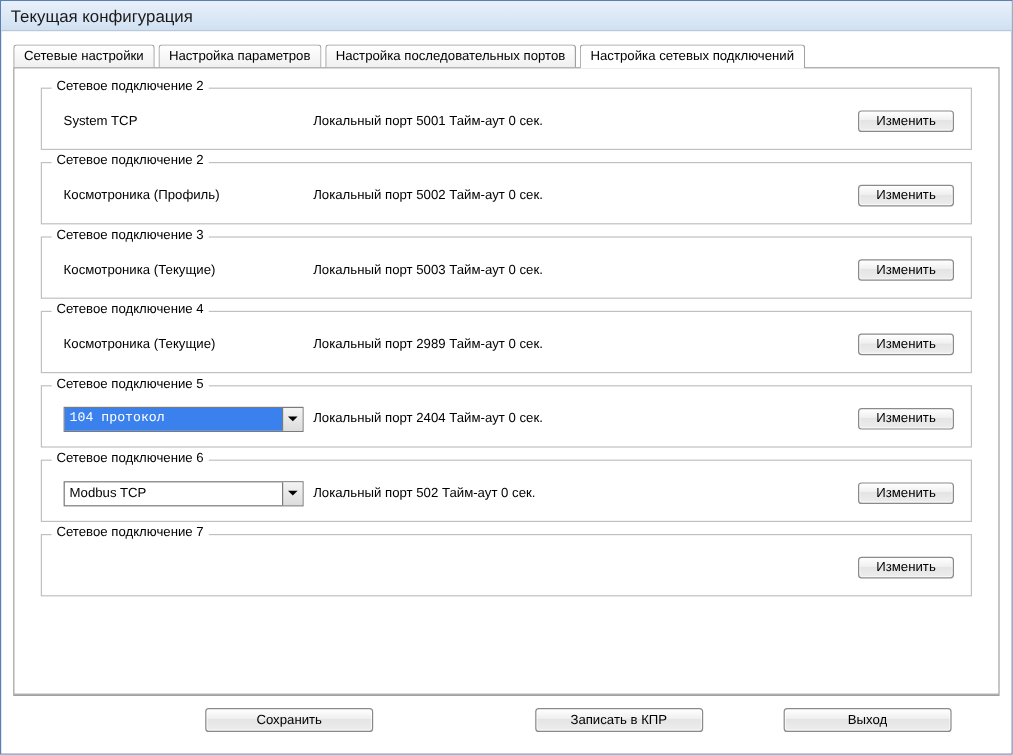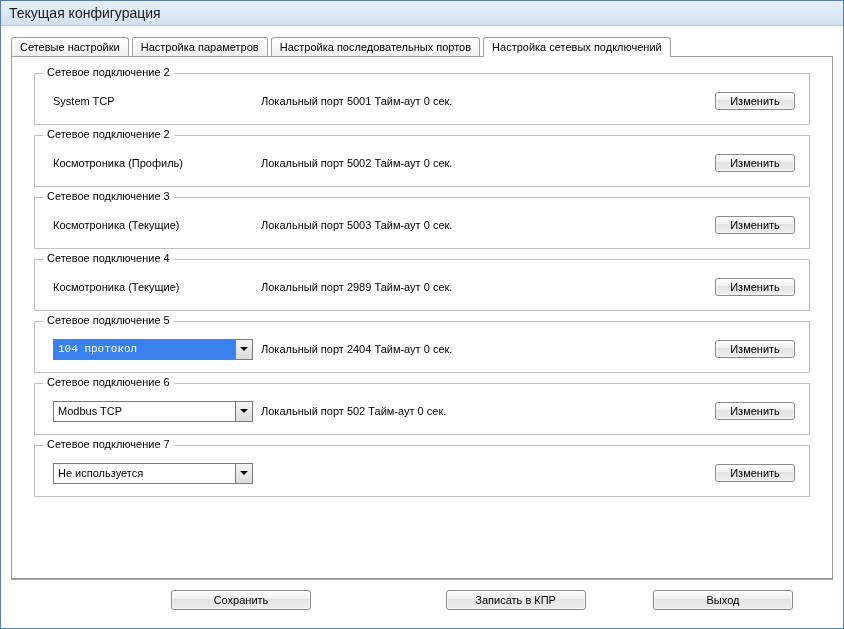--- a/index.html
+++ b/index.html
@@ -262,26 +262,20 @@
           <div class="col-mid">Локальный порт 502 Тайм-аут 0 сек.</div>
           <div class="col-right">
             <button class="btn">Изменить</button>
           </div>
         </div>
       </fieldset>
 
       <fieldset class="group">
         <div class="group-title">Сетевое подключение 7</div>
         <div class="row">
-          <div class="col-left">
-            <div class="combo">
-              <div class="combo-text">Не используется</div>
-              <div class="combo-btn"></div>
-            </div>
-          </div>
           <div class="col-mid"></div>
           <div class="col-right">
             <button class="btn">Изменить</button>
           </div>
         </div>
       </fieldset>
 
     </div>
 
     <div class="bottom-bar">

